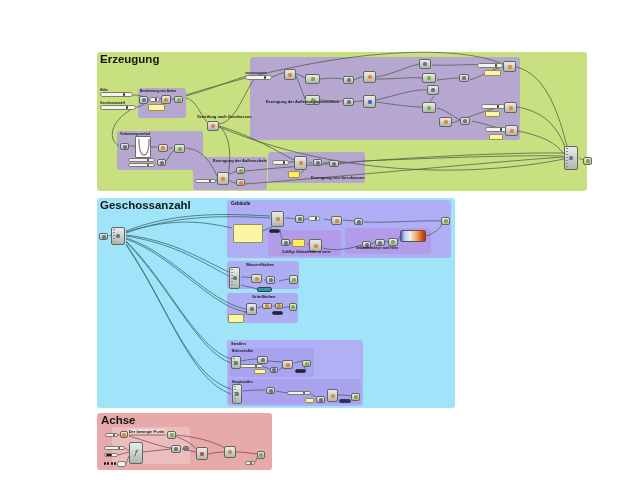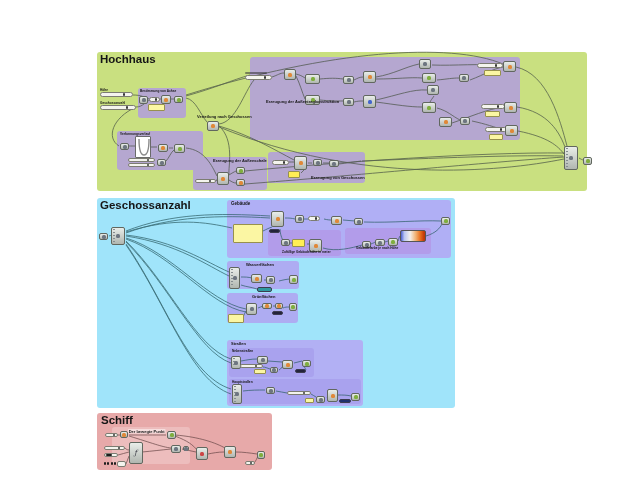--- a/index.html
+++ b/index.html
@@ -73,41 +73,41 @@
     </g>
     <g fill="none" stroke="#2d5e66" stroke-width="0.8" opacity="0.9">
       <path d="M126,231 C172,213 218,213 270,216 M126,233 C172,216 220,215 270,218 M126,232 C175,217 205,222 232,228 M126,235 C176,241 206,262 229,272 M126,236 C178,244 208,266 229,276 M126,238 C172,252 208,302 246,309 M126,239 C174,256 210,306 246,312 M126,241 C168,282 196,348 231,359 M126,242 C170,286 198,352 231,363 M126,244 C166,302 188,376 231,389 M126,245 C168,306 190,380 231,394 M109,236 C110,236 111,235 112,235"></path>
       <path d="M263,231 C267,229 269,228 272,227 M285,218 C289,218 291,218 295,219 M304,219 C307,219 309,219 311,219 M324,219 C328,220 330,220 332,220 M343,220 C347,220 351,221 355,221 M364,222 C392,223 420,220 441,221 M280,229 C280,233 281,236 283,241 M290,243 C291,243 292,243 293,243 M307,244 C308,244 309,244 310,244 M323,248 C336,252 352,248 362,245 M371,244 C373,243 374,243 375,242 M385,242 C386,242 387,241 388,241 M398,241 C399,239 399,237 400,236 M426,236 C436,233 440,228 442,224 M241,277 C245,277 248,277 252,278 M264,280 C266,280 267,280 269,280 M241,285 C247,287 251,287 257,289 M279,281 C283,280 287,279 291,279 M243,317 C244,315 245,312 247,310 M258,308 C260,307 261,307 263,306 M273,306 C274,306 275,306 276,306 M283,308 C285,307 287,307 289,307 M278,313 C276,312 275,312 274,311 M241,361 C247,360 251,359 257,359 M268,361 C273,361 277,362 282,362 M263,367 C265,367 267,368 270,369 M279,370 C281,369 282,367 283,366 M294,363 C297,362 299,362 302,361 M306,370 C305,368 304,366 303,365 M243,391 C251,390 258,390 265,390 M276,391 C280,392 283,392 287,393 M311,394 C313,395 314,396 316,397 M316,399 C317,399 318,398 318,397 M327,398 C328,397 328,396 329,395 M338,395 C343,395 347,395 351,396 M345,401 C343,401 341,401 340,400"></path>
     </g>
     <g fill="none" stroke="#6a4848" stroke-width="0.8" opacity="0.9">
       <path d="M118,435 C119,435 120,435 121,435 M129,435 C148,435 160,435 166,435 M175,435 C200,437 216,443 225,448 M129,436 C152,443 162,447 171,448 M175,436 C188,441 193,445 197,450 M125,448 C126,449 127,450 129,450 M118,455 C122,454 125,453 129,452 M126,464 C127,461 128,459 129,456 M142,452 C153,451 161,450 171,449 M182,449 C187,450 191,451 196,452 M208,454 C213,453 218,452 224,452 M236,452 C243,452 250,453 257,454 M254,463 C256,461 257,458 258,456"></path>
     </g>
   </svg>
 
-  <div class="lbl t11" style="left:100px;top:53px;">Hochhaus</div>
+  <div class="lbl t11" style="left:100px;top:53px;">Erzeugung</div>
   <div class="lbl t32" style="left:100px;top:88px;">Höhe</div>
   <div class="lbl t32" style="left:100px;top:101px;">Geschossanzahl</div>
   <div class="lbl t32" style="left:140px;top:89px;">Bestimmung von Achse</div>
   <div class="lbl t32" style="left:120px;top:132px;">Verformungsverlauf</div>
   <div class="lbl t4" style="left:197px;top:114px;">Verteilung nach Geschossen</div>
   <div class="lbl t4" style="left:266px;top:99px;">Erzeugung der Außentragkonstruktion</div>
   <div class="lbl t4" style="left:213px;top:158px;">Erzeugung der Außenschale</div>
   <div class="lbl t4" style="left:311px;top:175px;">Erzeugung von Geschossen</div>
 
   <div class="lbl t11" style="left:100px;top:199px;">Geschossanzahl</div>
   <div class="lbl t45" style="left:231px;top:201px;">Gebäude</div>
   <div class="lbl t32" style="left:282px;top:250px;">Zufällige Gebäudehöhe in meter</div>
   <div class="lbl t32" style="left:356px;top:246px;">Gebäudefarbe je nach Höhe</div>
   <div class="lbl t4" style="left:246px;top:262px;">Wasserflächen</div>
   <div class="lbl t4" style="left:252px;top:294px;">Grünflächen</div>
   <div class="lbl t4" style="left:231px;top:341px;">Straßen</div>
   <div class="lbl t32" style="left:232px;top:349px;">Nebenstraßen</div>
   <div class="lbl t32" style="left:232px;top:380px;">Hauptstraßen</div>
 
-  <div class="lbl t11" style="left:101px;top:414px;">Schiff</div>
+  <div class="lbl t11" style="left:101px;top:414px;">Achse</div>
   <div class="lbl t4" style="left:128px;top:429px;"><span class="hl">Der bewegte Punkt</span></div>
 
   <div class="cap" style="left:100px;top:92px;width:33px;height:5px;"></div>
   <div class="cap" style="left:100px;top:105px;width:36px;height:5px;"></div>
   <div class="comp ci ci-k" style="left:139px;top:96px;width:9px;height:8px;"></div>
   <div class="cap" style="left:149px;top:97px;width:11px;height:5px;"></div>
   <div class="comp ci ci-o" style="left:161px;top:95px;width:10px;height:9px;"></div>
   <div class="comp ci ci-g" style="left:174px;top:96px;width:9px;height:7px;"></div>
   <div class="pan" style="left:148px;top:104px;width:17px;height:7px;"></div>
 

